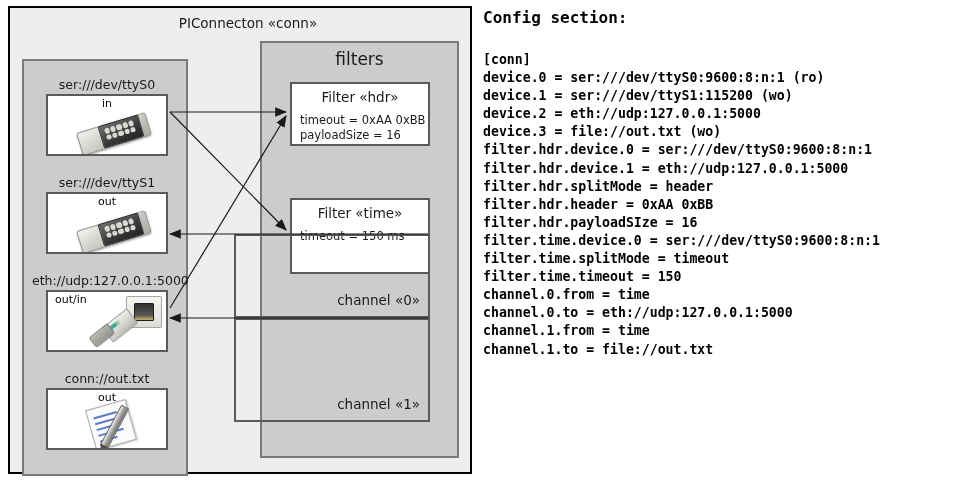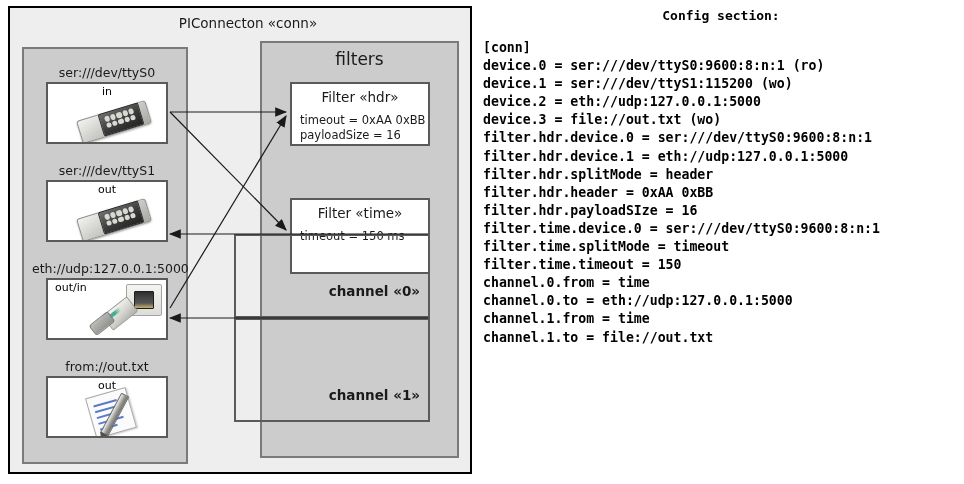--- a/index.html
+++ b/index.html
@@ -32,21 +32,21 @@
     padding-left: 8px;
   }
 
   
   .panel {
     position: absolute;
     background: #cccccc;
     border: 2px solid #7a7a7a;
     box-sizing: border-box;
   }
-  #devices-panel { left: 12px; top: 39px; width: 166px; height: 417px; }
+  #devices-panel { left: 12px; top: 51px; width: 166px; height: 417px; }
   #filters-panel { left: 250px; top: 33px; width: 199px; height: 417px; }
   .panel-title {
     position: absolute;
     left: 0; top: 6px;
     width: 100%;
     text-align: center;
     font-size: 17px;
     color: #1a1a1a;
   }
 
@@ -218,48 +218,46 @@
 
   
   .channel-region {
     position: absolute;
     border: 2px solid #5a5a5a;
     box-sizing: border-box;
     background: transparent;
   }
   .channel-label {
     position: absolute;
-    right: 8px; bottom: 17px;
+    right: 8px; bottom: 8px;
     font-size: 13.5px;
     color: #1a1a1a;
     white-space: nowrap;
-    font-weight: bold;
   }
 
   
   #connectors {
     position: absolute;
     left: 0; top: 0;
     width: 464px; height: 468px;
     pointer-events: none;
   }
 
   
   #config-pane {
     position: absolute;
     left: 483px; top: 8px;
     width: 476px;
   }
   #config-heading {
     font-family: "DejaVu Sans Mono", monospace;
     font-weight: bold;
-    font-size: 13px;
+    font-size: 16px;
     color: #000000;
-    margin-bottom: 16px;
-    text-align: center;
+    margin-bottom: 24px;
   }
   #config-lines {
     font-family: "DejaVu Sans Mono", monospace;
     font-weight: bold;
     font-size: 13.2px;
     line-height: 18.1px;
     color: #000000;
     white-space: pre;
   }
 </style>
@@ -324,21 +322,21 @@
         <div class="device-dir left-dir">out/in</div>
         <div class="netplug">
           <div class="jack"></div>
           <div class="cable-head"></div>
           <div class="cable-tail"></div>
         </div>
       </div>
     </div>
 
     <div class="device" id="file-device" style="top: 310px;">
-      <div class="device-label">from://out.txt</div>
+      <div class="device-label">conn://out.txt</div>
       <div class="device-box">
         <div class="device-dir">out</div>
         <div class="docicon">
           <div class="sheet">
             <b style="top:8px;width:24px;"></b>
             <b style="top:14px;width:28px;"></b>
             <b style="top:20px;width:22px;"></b>
             <b style="top:26px;width:26px;"></b>
             <b style="top:32px;width:18px;"></b>
           </div>

